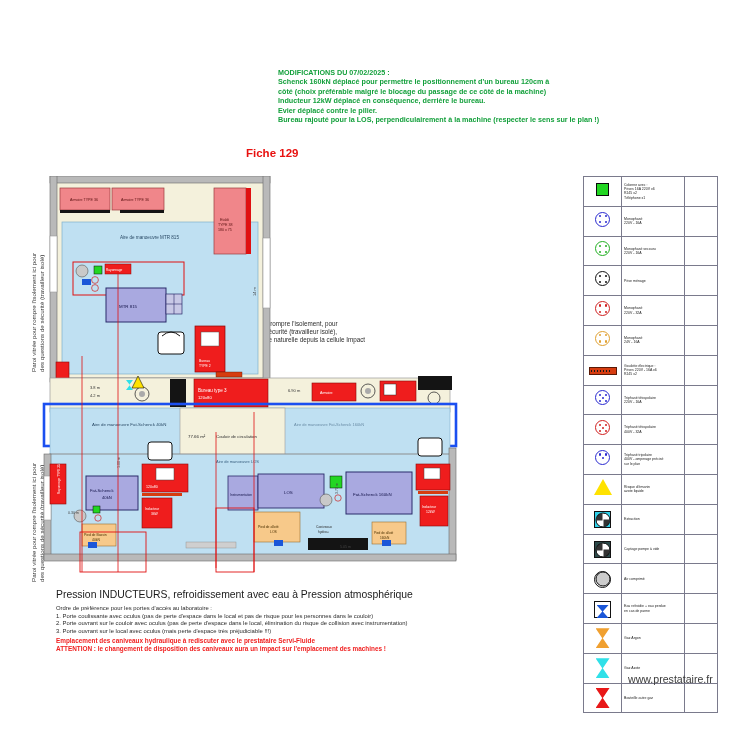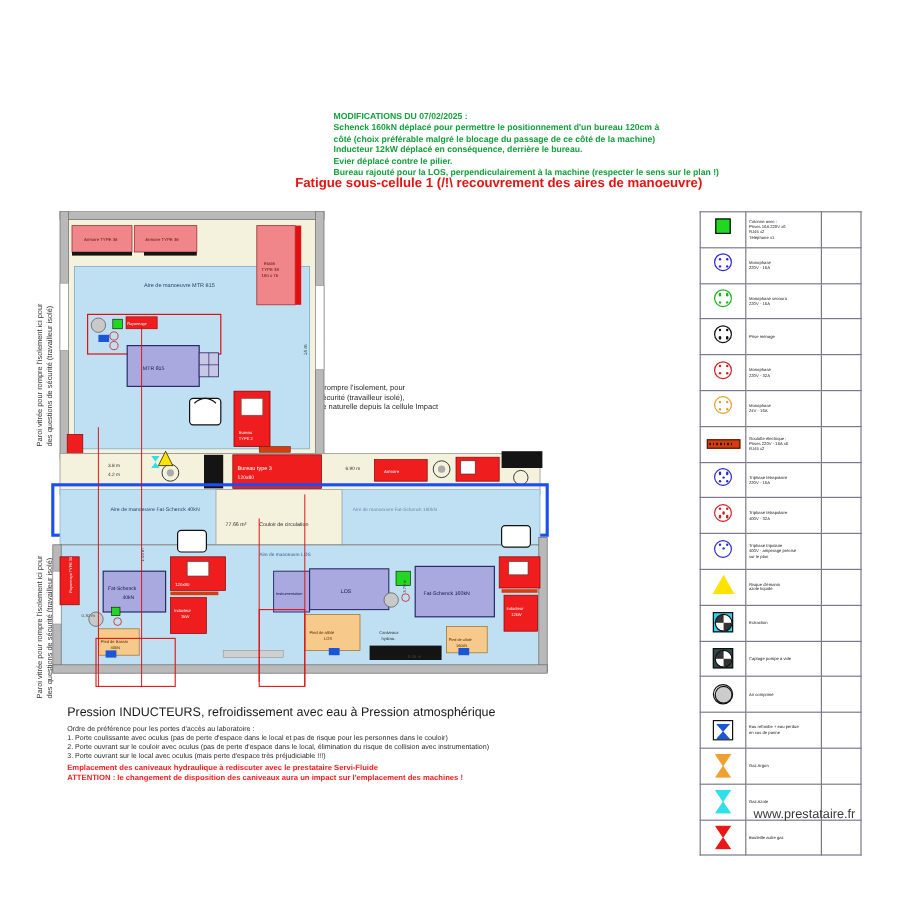--- a/index.html
+++ b/index.html
@@ -8,21 +8,21 @@
     background:#ffffff;
     font-family:"Liberation Sans", sans-serif;
     position:relative;
     overflow:hidden;
     -webkit-font-smoothing:none;
   }
   .abs{position:absolute;}
 
   
   #mods{
-    left:278px;top:92px;width:400px;
+    left:278px;top:68px;width:400px;
     color:#14a03c;font-size:7.2px;font-weight:bold;line-height:9.4px;
     white-space:pre-line;
   }
   #fiche{
     left:246px;top:147px;
     color:#e8110f;font-weight:bold;font-size:11.5px;line-height:13.4px;
   }
   #fiche .l2{font-size:11px;}
 
   
@@ -124,21 +124,21 @@
 <body>
 
 <div class="abs" id="mods">MODIFICATIONS DU 07/02/2025 :
  Schenck 160kN déplacé pour permettre le positionnement d'un bureau 120cm à
  côté (choix préférable malgré le blocage du passage de ce côté de la machine)
  Inducteur 12kW déplacé en conséquence, derrière le bureau.
  Evier déplacé contre le pilier.
  Bureau rajouté pour la LOS, perpendiculairement à la machine (respecter le sens sur le plan !)</div>
 
 <div class="abs" id="fiche">
-  <div class="l2">Fatigue sous-cellule 1 (/!\ recouvrement des aires de manoeuvre)</div>
+  <div>Fiche 129</div>
 </div>
 
 <div class="abs vnote" id="vnote1">Paroi vitrée pour rompre l'isolement ici pour
 des questions de sécurité (travailleur isolé)</div>
 <div class="abs vnote" id="vnote2">Paroi vitrée pour rompre l'isolement ici pour
 des questions de sécurité (travailleur isolé)</div>
 <div class="abs" id="glassnote">Parois vitrées pour rompre l'isolement, pour
 des questions de sécurité (travailleur isolé),
 et apport de lumière naturelle depuis la cellule Impact</div>
 

